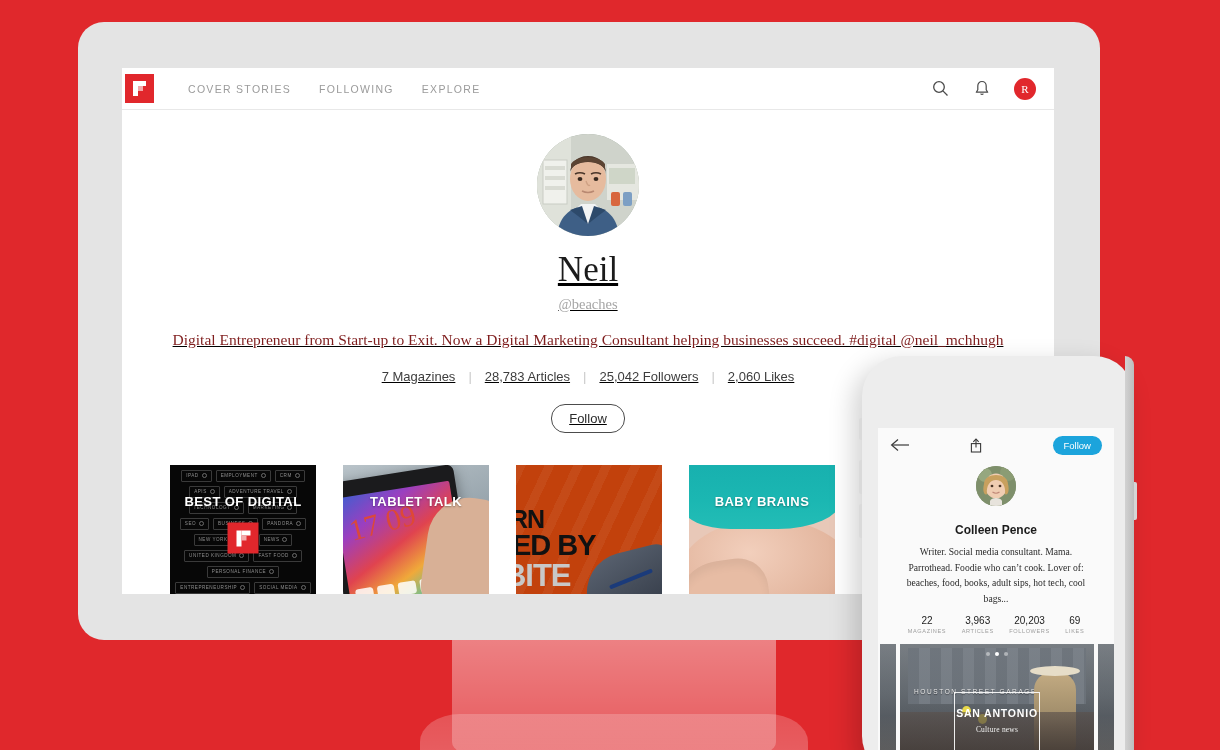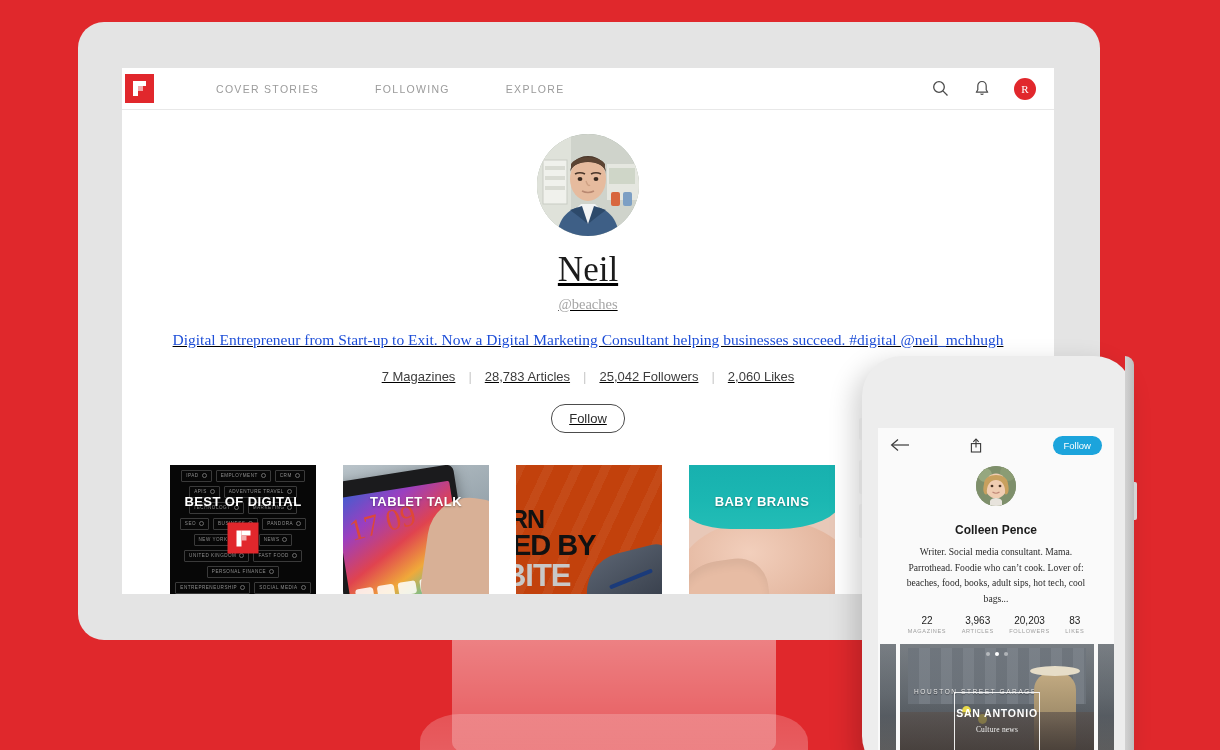--- a/index.html
+++ b/index.html
@@ -95,21 +95,20 @@
     gap: 28px;
     margin-left: 34px;
   }
   .nav-link {
     font-size: 10.5px;
     letter-spacing: 1.3px;
     color: #9B9B9B;
     text-transform: uppercase;
     cursor: pointer;
     white-space: nowrap;
-    margin-left: 28px;
   }
   .nav-right {
     margin-left: auto;
     display: flex;
     align-items: center;
     gap: 22px;
   }
   .icon-btn {
     width: 20px;
     height: 20px;
@@ -158,21 +157,21 @@
   }
   .profile-handle {
     font-family: "Liberation Serif", serif;
     font-size: 14.5px;
     color: #a5a5a5;
     margin-top: 7px;
   }
   .profile-bio {
     font-family: "Liberation Serif", serif;
     font-size: 15.5px;
-    color: #1d4ed8;
+    color: #7f1d1d;
     margin-top: 17px;
     line-height: 1.3;
   }
   .profile-stats {
     margin-top: 19px;
     font-size: 13px;
     color: #3d3d3d;
     display: flex;
     justify-content: center;
     align-items: center;
@@ -779,21 +778,21 @@
           </div>
           <div class="ph-stat">
             <div class="ph-stat-num">3,963</div>
             <div class="ph-stat-lbl">ARTICLES</div>
           </div>
           <div class="ph-stat">
             <div class="ph-stat-num">20,203</div>
             <div class="ph-stat-lbl">FOLLOWERS</div>
           </div>
           <div class="ph-stat">
-            <div class="ph-stat-num">83</div>
+            <div class="ph-stat-num">69</div>
             <div class="ph-stat-lbl">LIKES</div>
           </div>
         </div>
       </div>
 
       <div class="ph-carousel">
         <div class="ph-card ph-card-side">
           <div class="ph-photo"></div>
         </div>
         <div class="ph-card ph-card-main">

